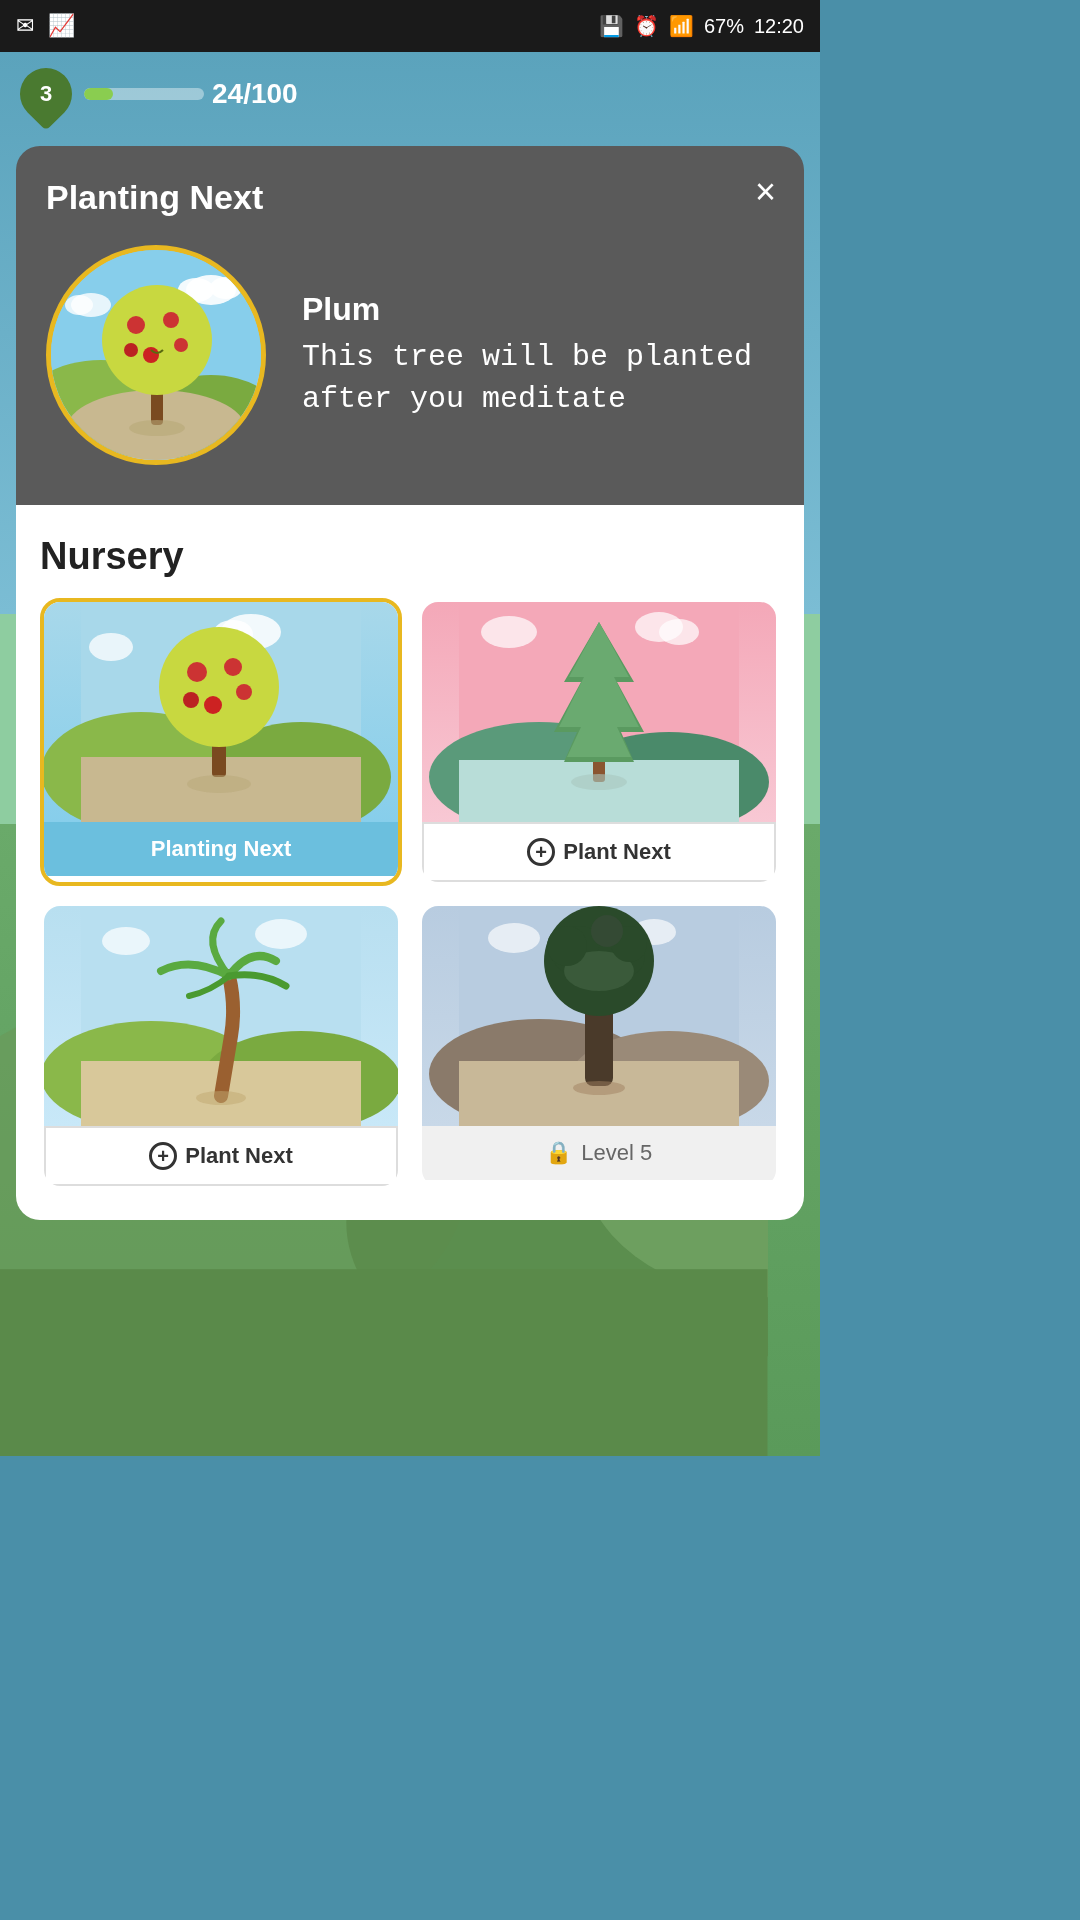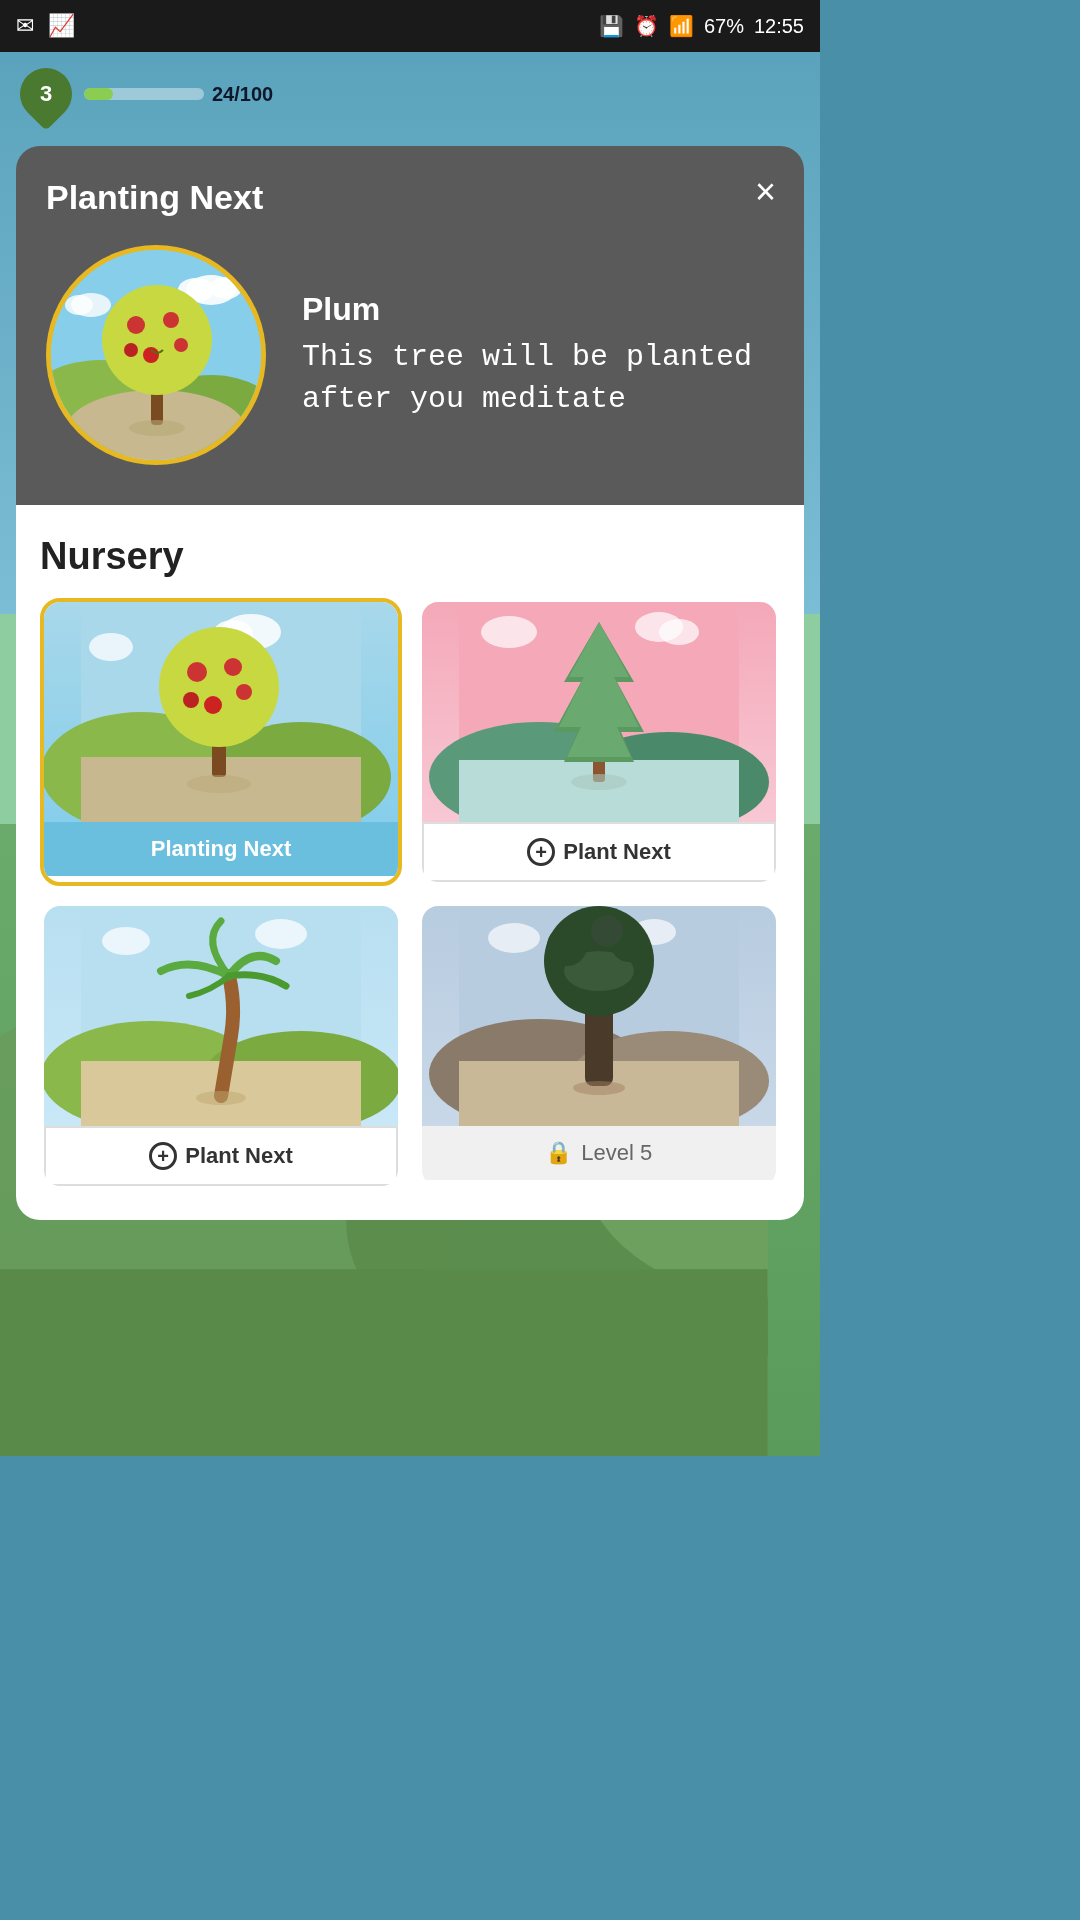--- a/index.html
+++ b/index.html
@@ -82,22 +82,22 @@
       border-radius: 6px;
       overflow: hidden;
     }
     .progress-fill {
       height: 100%;
       background: #8acd50;
       border-radius: 6px;
       width: 24%;
     }
     .progress-text {
-      color: #0f172a;
-      font-size: 20px;
+      color: #ffffff;
+      font-size: 28px;
       font-weight: bold;
     }
 
     
     .modal-container {
       position: relative;
       z-index: 20;
       margin: 10px 0 0 0;
     }
 
@@ -241,21 +241,21 @@
 <div class="status-bar">
   <div class="status-left">
     <span>✉</span>
     <span>📈</span>
   </div>
   <div class="status-right">
     <span>💾</span>
     <span>⏰</span>
     <span>📶</span>
     <span>67%</span>
-    <span>12:55</span>
+    <span>12:20</span>
   </div>
 </div>
 
 <div class="background-scene">
   <svg class="bg-hills" viewBox="0 0 820 900" preserveAspectRatio="none" xmlns="http://www.w3.org/2000/svg">
     <ellipse cx="200" cy="600" rx="300" ry="200" fill="#6a9a5a" opacity="0.7"></ellipse>
     <ellipse cx="650" cy="650" rx="280" ry="180" fill="#5a8a4a" opacity="0.8"></ellipse>
     <ellipse cx="820" cy="580" rx="200" ry="150" fill="#7aaa6a" opacity="0.6"></ellipse>
     <rect x="0" y="700" width="820" height="200" fill="#5a8a4a"></rect>
   </svg>

